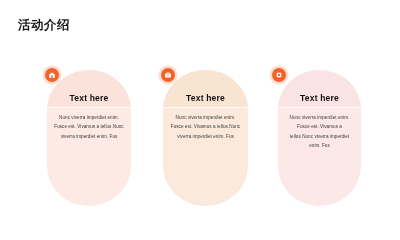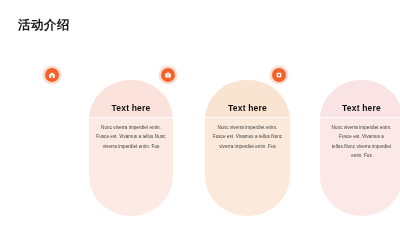--- a/index.html
+++ b/index.html
@@ -38,26 +38,25 @@
   #cards {
     position: absolute;
     left: 0;
     top: 0;
     width: 400px;
     height: 225px;
   }
 
   .card {
     position: absolute;
-    top: 80px;
+    top: 70px;
     height: 136px;
     border-radius: 42px / 40px;
     overflow: hidden;
     box-sizing: border-box;
-    margin-left: 42px;
   }
 
   .card-head {
     position: absolute;
     left: 0;
     right: 0;
     top: 0;
     height: 37px;
     display: flex;
     align-items: flex-end;

